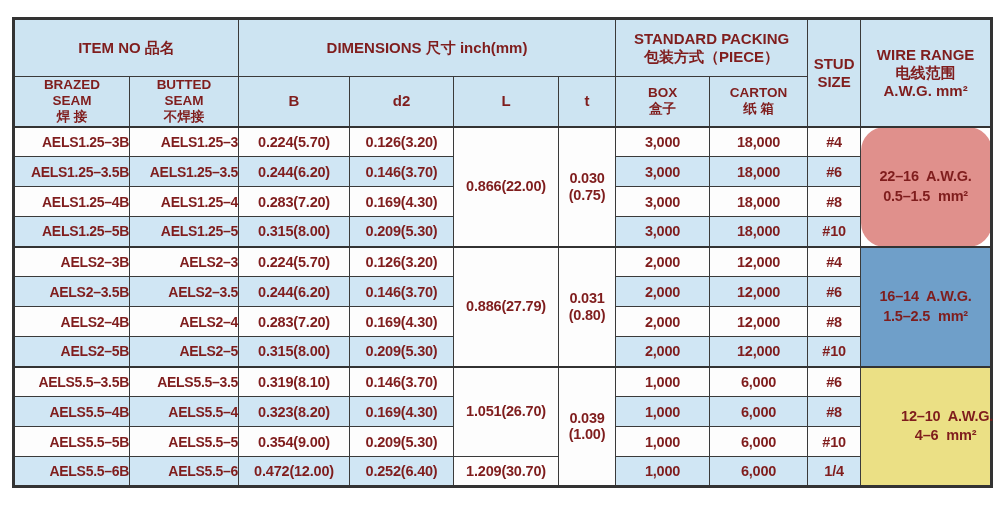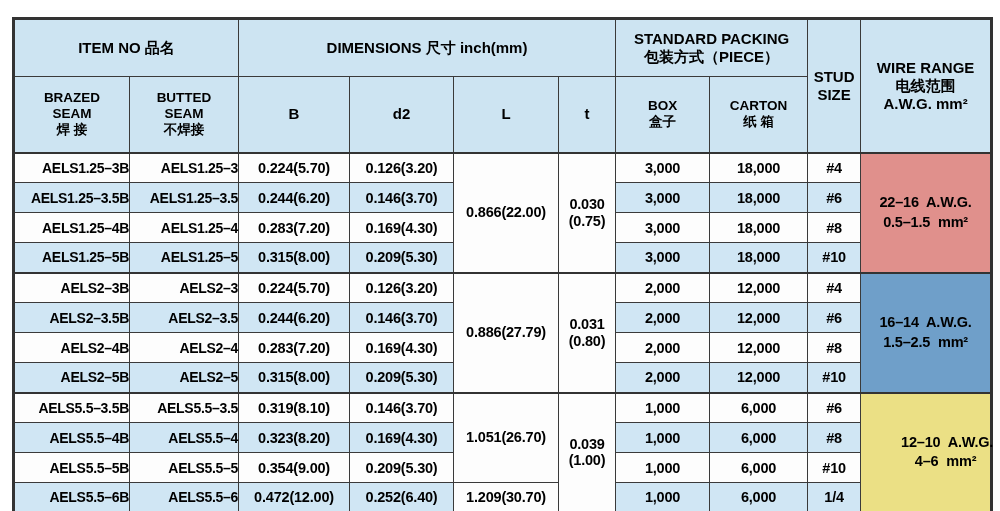--- a/index.html
+++ b/index.html
@@ -2,21 +2,21 @@
 <html><head>
 <meta charset="utf-8">
 <style>
   html, body { margin: 0; padding: 0; background: #ffffff; }
   .sheet {
     position: relative;
     width: 1000px;
     height: 511px;
     background: #ffffff;
     font-family: "Liberation Sans", sans-serif;
-    color: #000000;
+    color: #7f1d1d;
   }
   table.spec {
     position: absolute;
     left: 12px;
     top: 17px;
     width: 978px;
     border-collapse: collapse;
     table-layout: fixed;
     border: 3px solid #333333;
   }
@@ -24,21 +24,21 @@
     border: 1.5px solid #3a3a3a;
     font-weight: 700;
     vertical-align: middle;
     text-align: center;
     padding: 0;
     overflow: visible;
     white-space: nowrap;
   }
   thead th { background: #cde4f2; }
   tr.h1 { height: 58px; }
-  tr.h2 { height: 76px; }
+  tr.h2 { height: 50px; }
   tr.h2 th { border-bottom: 2.5px solid #333333; }
   .h1 th { font-size: 15px; line-height: 1.2; }
   .h2 th { font-size: 13.5px; line-height: 1.18; }
   .h2 th.dim { font-size: 15px; }
   tbody { border-top: 2.5px solid #333333; }
   tbody tr { height: 30px; background: #fdfdfd; }
   tbody tr:nth-child(even) td { background: #d0e6f4; }
   tbody tr:nth-child(odd) td { background: #fdfdfd; }
   td.item {
     text-align: right;
@@ -127,21 +127,21 @@
         <td class="num">0.224(5.70)</td>
         <td class="num">0.126(3.20)</td>
         <td class="num lt" rowspan="4">0.866(22.00)</td>
         <td class="num lt" rowspan="4">
           <div>0.030</div>
           <div>(0.75)</div>
         </td>
         <td class="num">3,000</td>
         <td class="num">18,000</td>
         <td class="num">#4</td>
-        <td class="wire wg0" rowspan="4" style="background-color: rgb(224, 144, 140);">
+        <td class="wire wg0" rowspan="4" style="background-color: rgb(224, 144, 140); border-radius: 24px;">
           <div>22–16 A.W.G.</div>
           <div>0.5–1.5 mm²</div>
         </td>
       </tr>
       <tr>
         <td class="item">AELS1.25–3.5B</td>
         <td class="item">AELS1.25–3.5</td>
         <td class="num">0.244(6.20)</td>
         <td class="num">0.146(3.70)</td>
         <td class="num">3,000</td>

